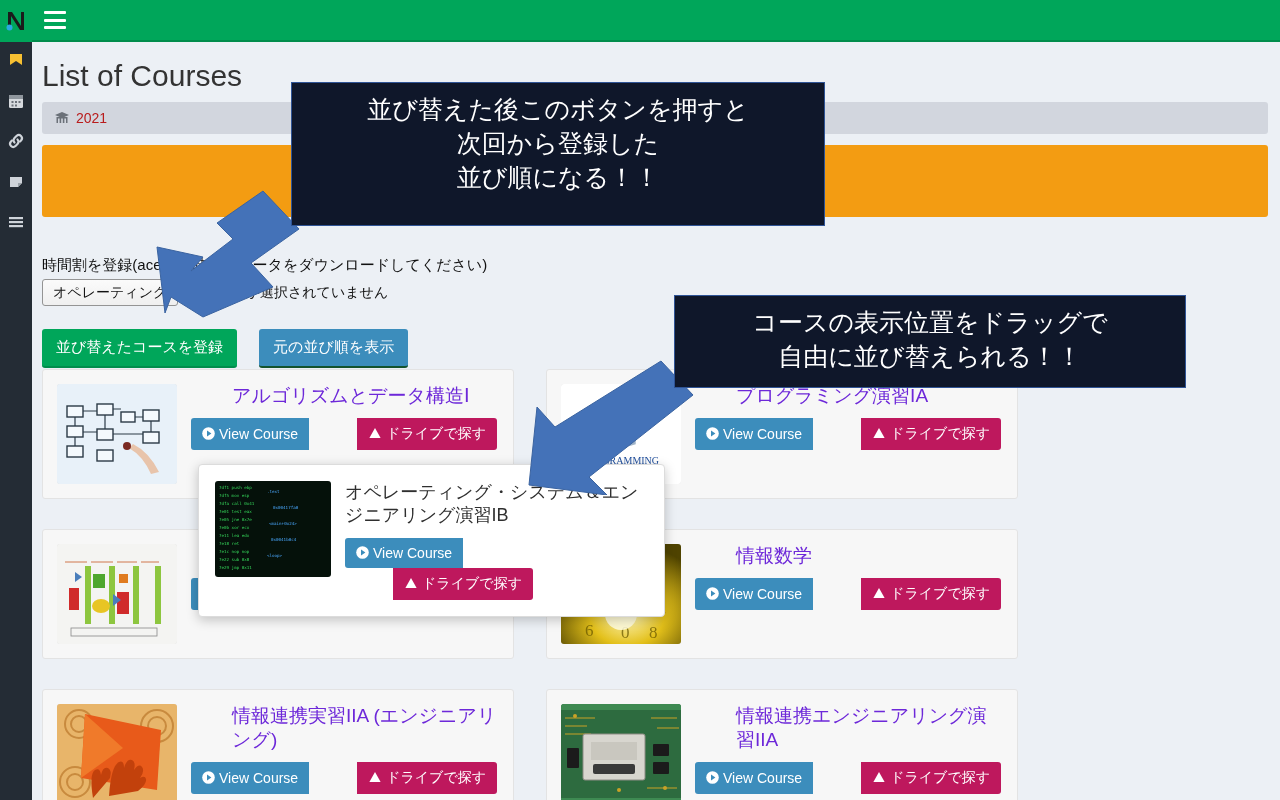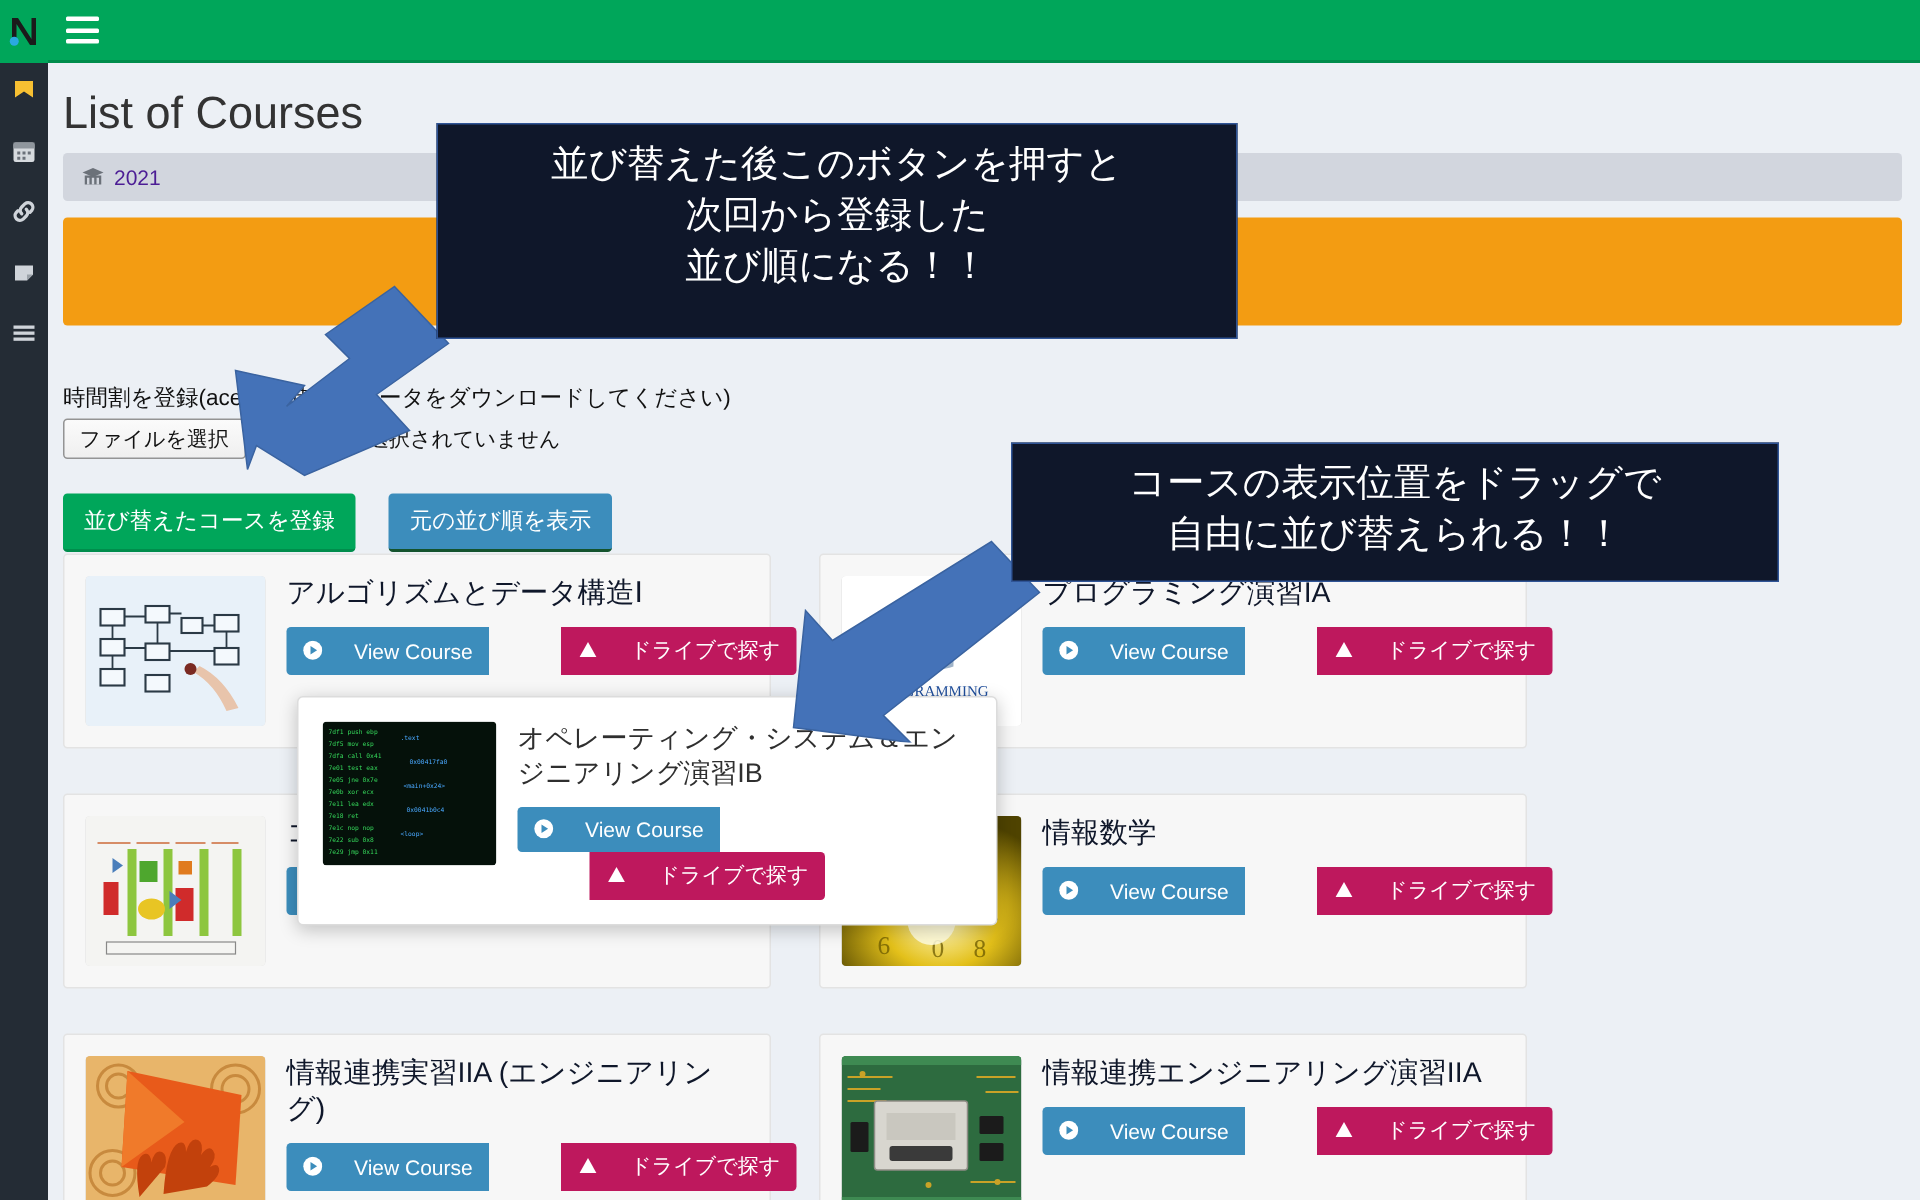--- a/index.html
+++ b/index.html
@@ -70,21 +70,21 @@
     letter-spacing: 0px;
     white-space: nowrap;
   }
   .breadcrumb {
     position: absolute; left: 10px; top: 58px;
     width: 1226px; height: 32px;
     background: #d2d6de;
     border-radius: 3px;
     display: flex; align-items: center;
     padding-left: 12px;
-    font-size: 14px; color: #4c1d95;
+    font-size: 14px; color: #b91c1c;
   }
   .breadcrumb .bc-icon {
     margin-right: 6px; display: inline-flex; align-items: center;
     color: #555;
   }
   .breadcrumb .bc-icon svg { display:block; }
 
   
   .alert-orange {
     position: absolute; left: 10px; top: 101px;
@@ -168,31 +168,32 @@
     overflow: hidden;
     background: #ddd;
   }
   .card .thumb svg { display: block; width: 120px; height: 100px; }
   .card .body {
     margin-left: 14px;
     flex: 1 1 auto;
     min-width: 0;
   }
   .card .ctitle {
-    font-size: 19px; color: #0f172a;
+    font-size: 19px; color: #6d28d9;
     line-height: 1.25;
     margin-bottom: 10px;
     word-break: break-all;
+    margin-left: 41px;
   }
   .card .cbtns { display: flex; }
   .cbtn {
     border: none;
     font-size: 14px; color: #fff;
     padding: 7px 11px;
-    display: inline-flex; align-items: center; gap: 21px;
+    display: inline-flex; align-items: center; gap: 4px;
     cursor: pointer;
     white-space: nowrap;
     font-family: "Liberation Sans", sans-serif;
   }
   .cbtn-view { background: #3c8dbc; border-radius: 3px 0 0 3px; }
   .cbtn-drive { background: #be185d; border-radius: 0 3px 3px 0; margin-left: 48px; }
   .cbtn svg { display: block; }
 
   
   .drag-card {
@@ -315,21 +316,21 @@
 
     <div class="alert-orange">
       <span style="visibility:hidden">次の授業はアルゴリズムと</span>
         <b>データ構造I1</b>
         <span>です</span>
     </div>
 
     <div class="upload-label">時間割を登録(aceから時間割データをダウンロードしてください)</div>
 
     <div class="file-row">
-      <button class="file-btn">ファイルを選択</button>
+      <button class="file-btn">オペレーティング</button>
       <span class="file-name">ファイルが選択されていません</span>
     </div>
 
     <div class="action-row">
       <button class="btn btn-green">並び替えたコースを登録</button>
       <button class="btn btn-blue">元の並び順を表示</button>
     </div>
 
     <div class="grid">
 

